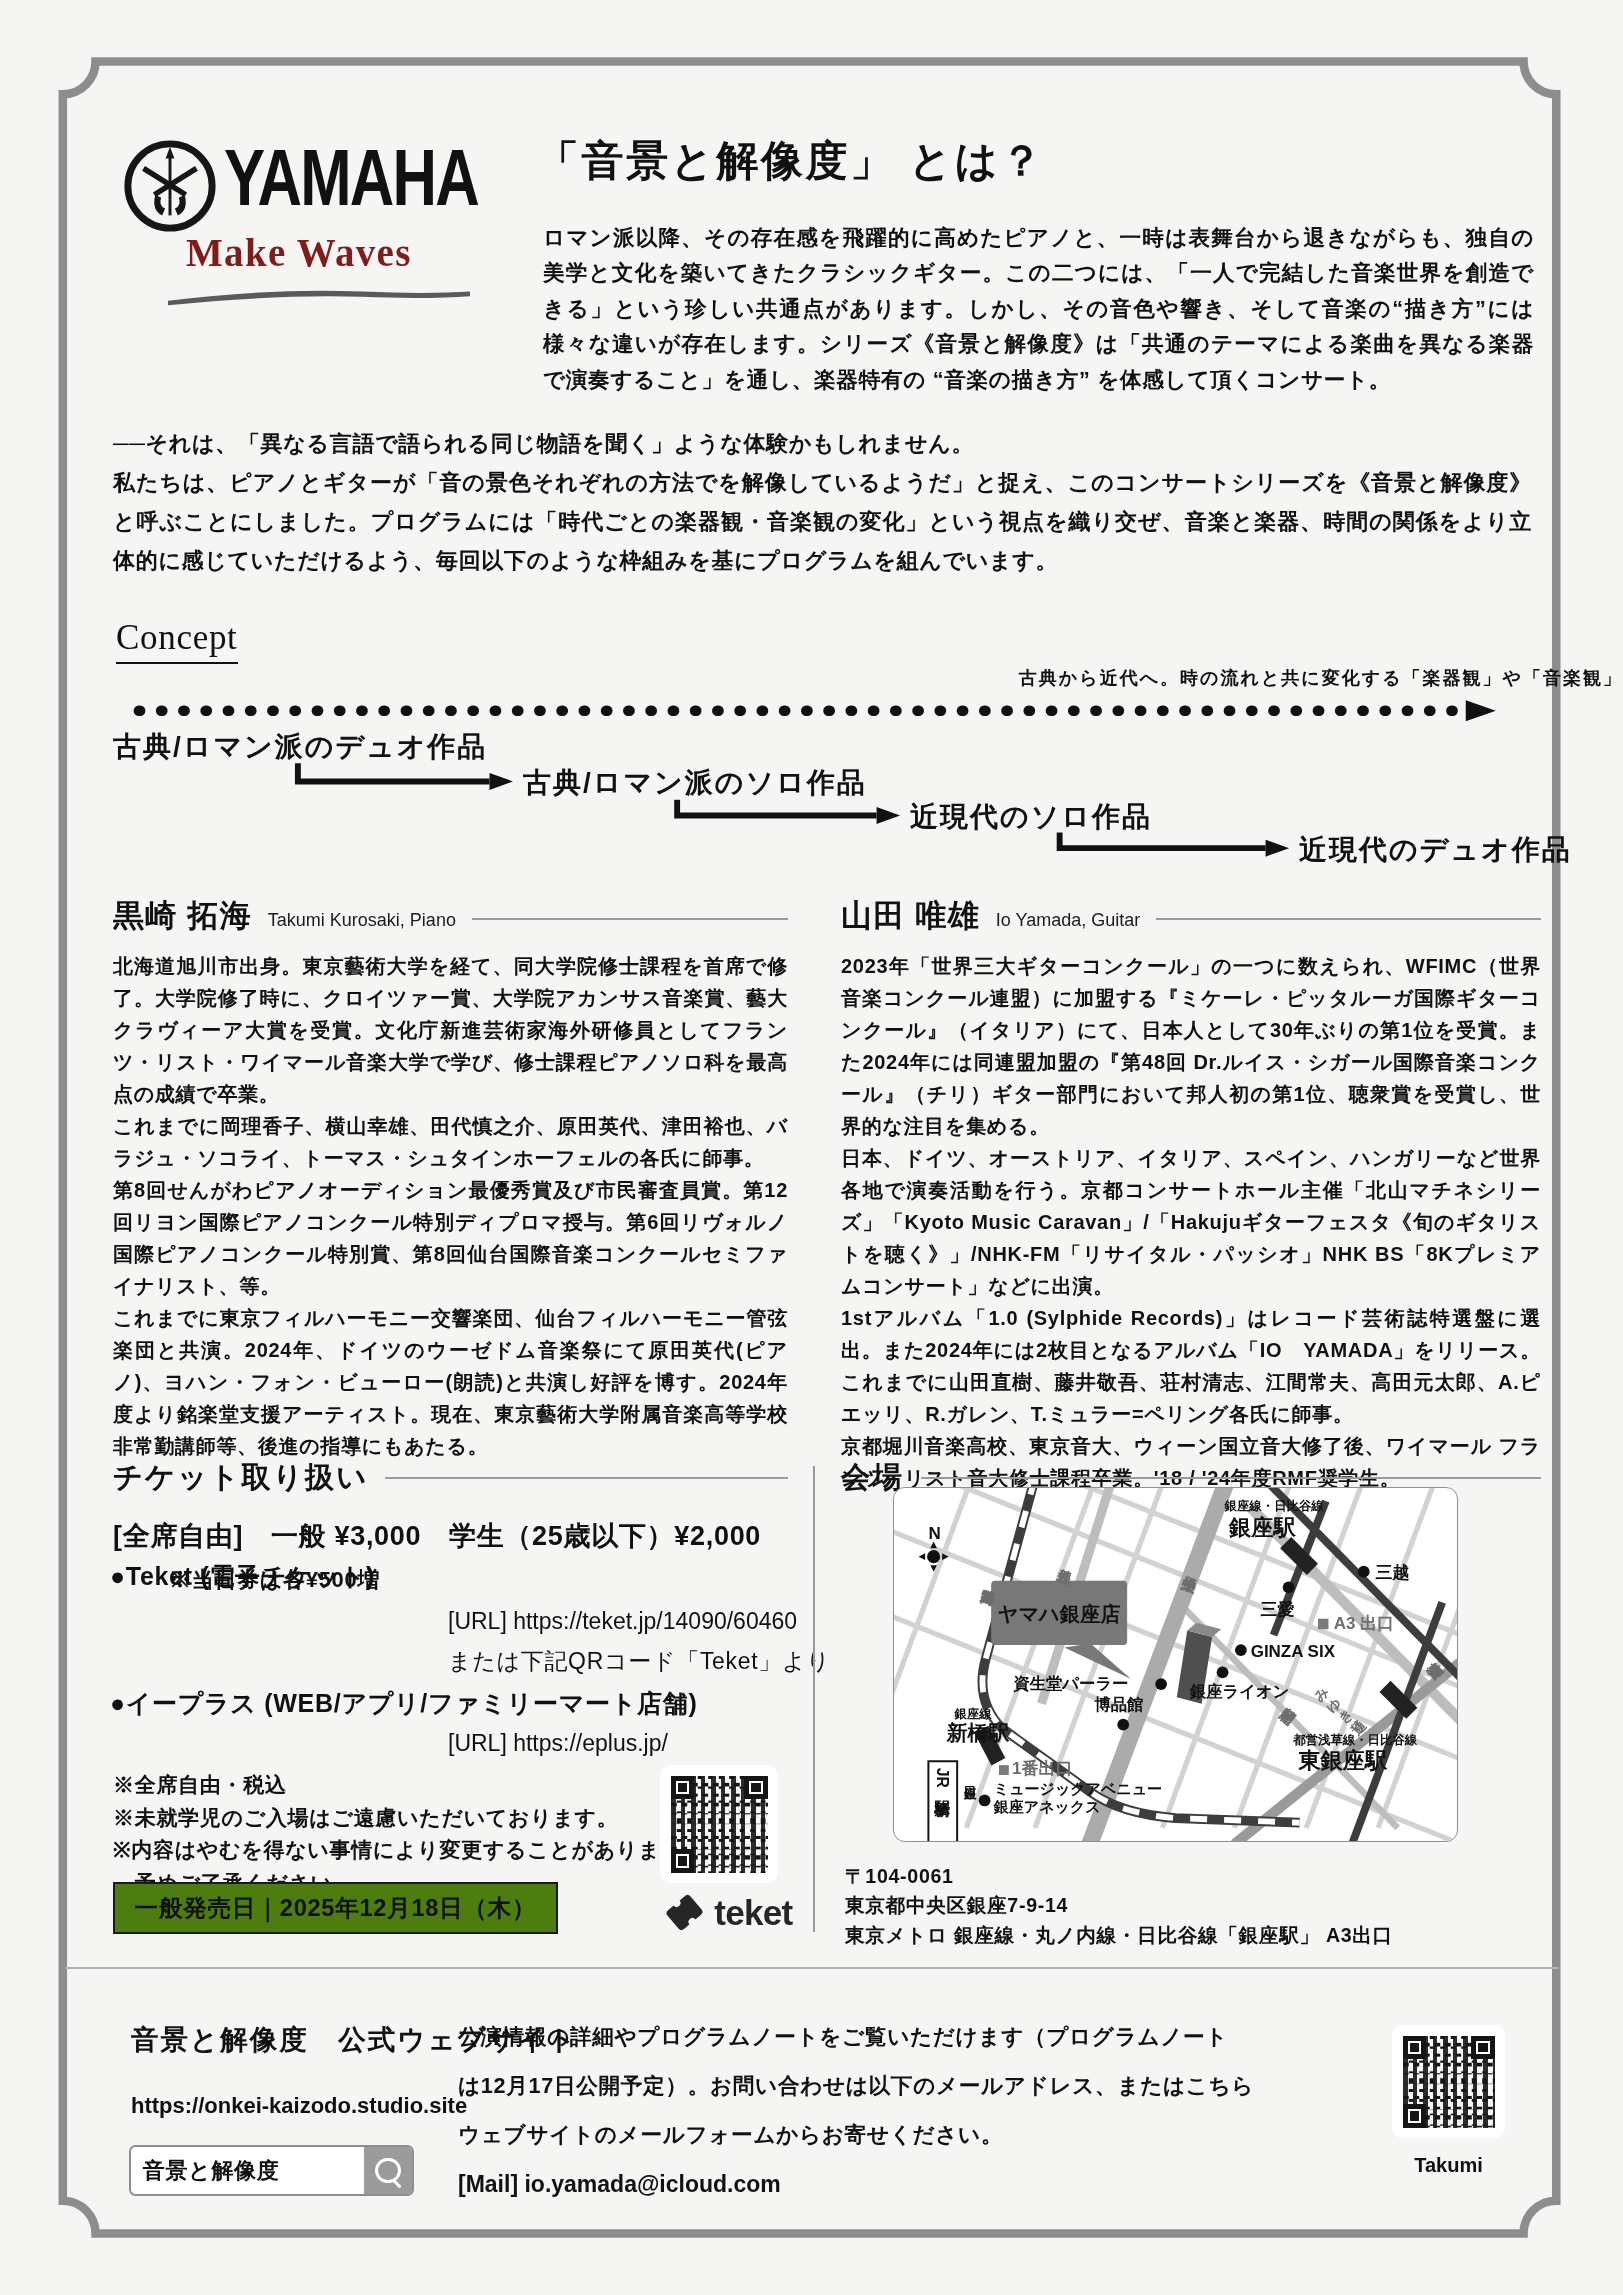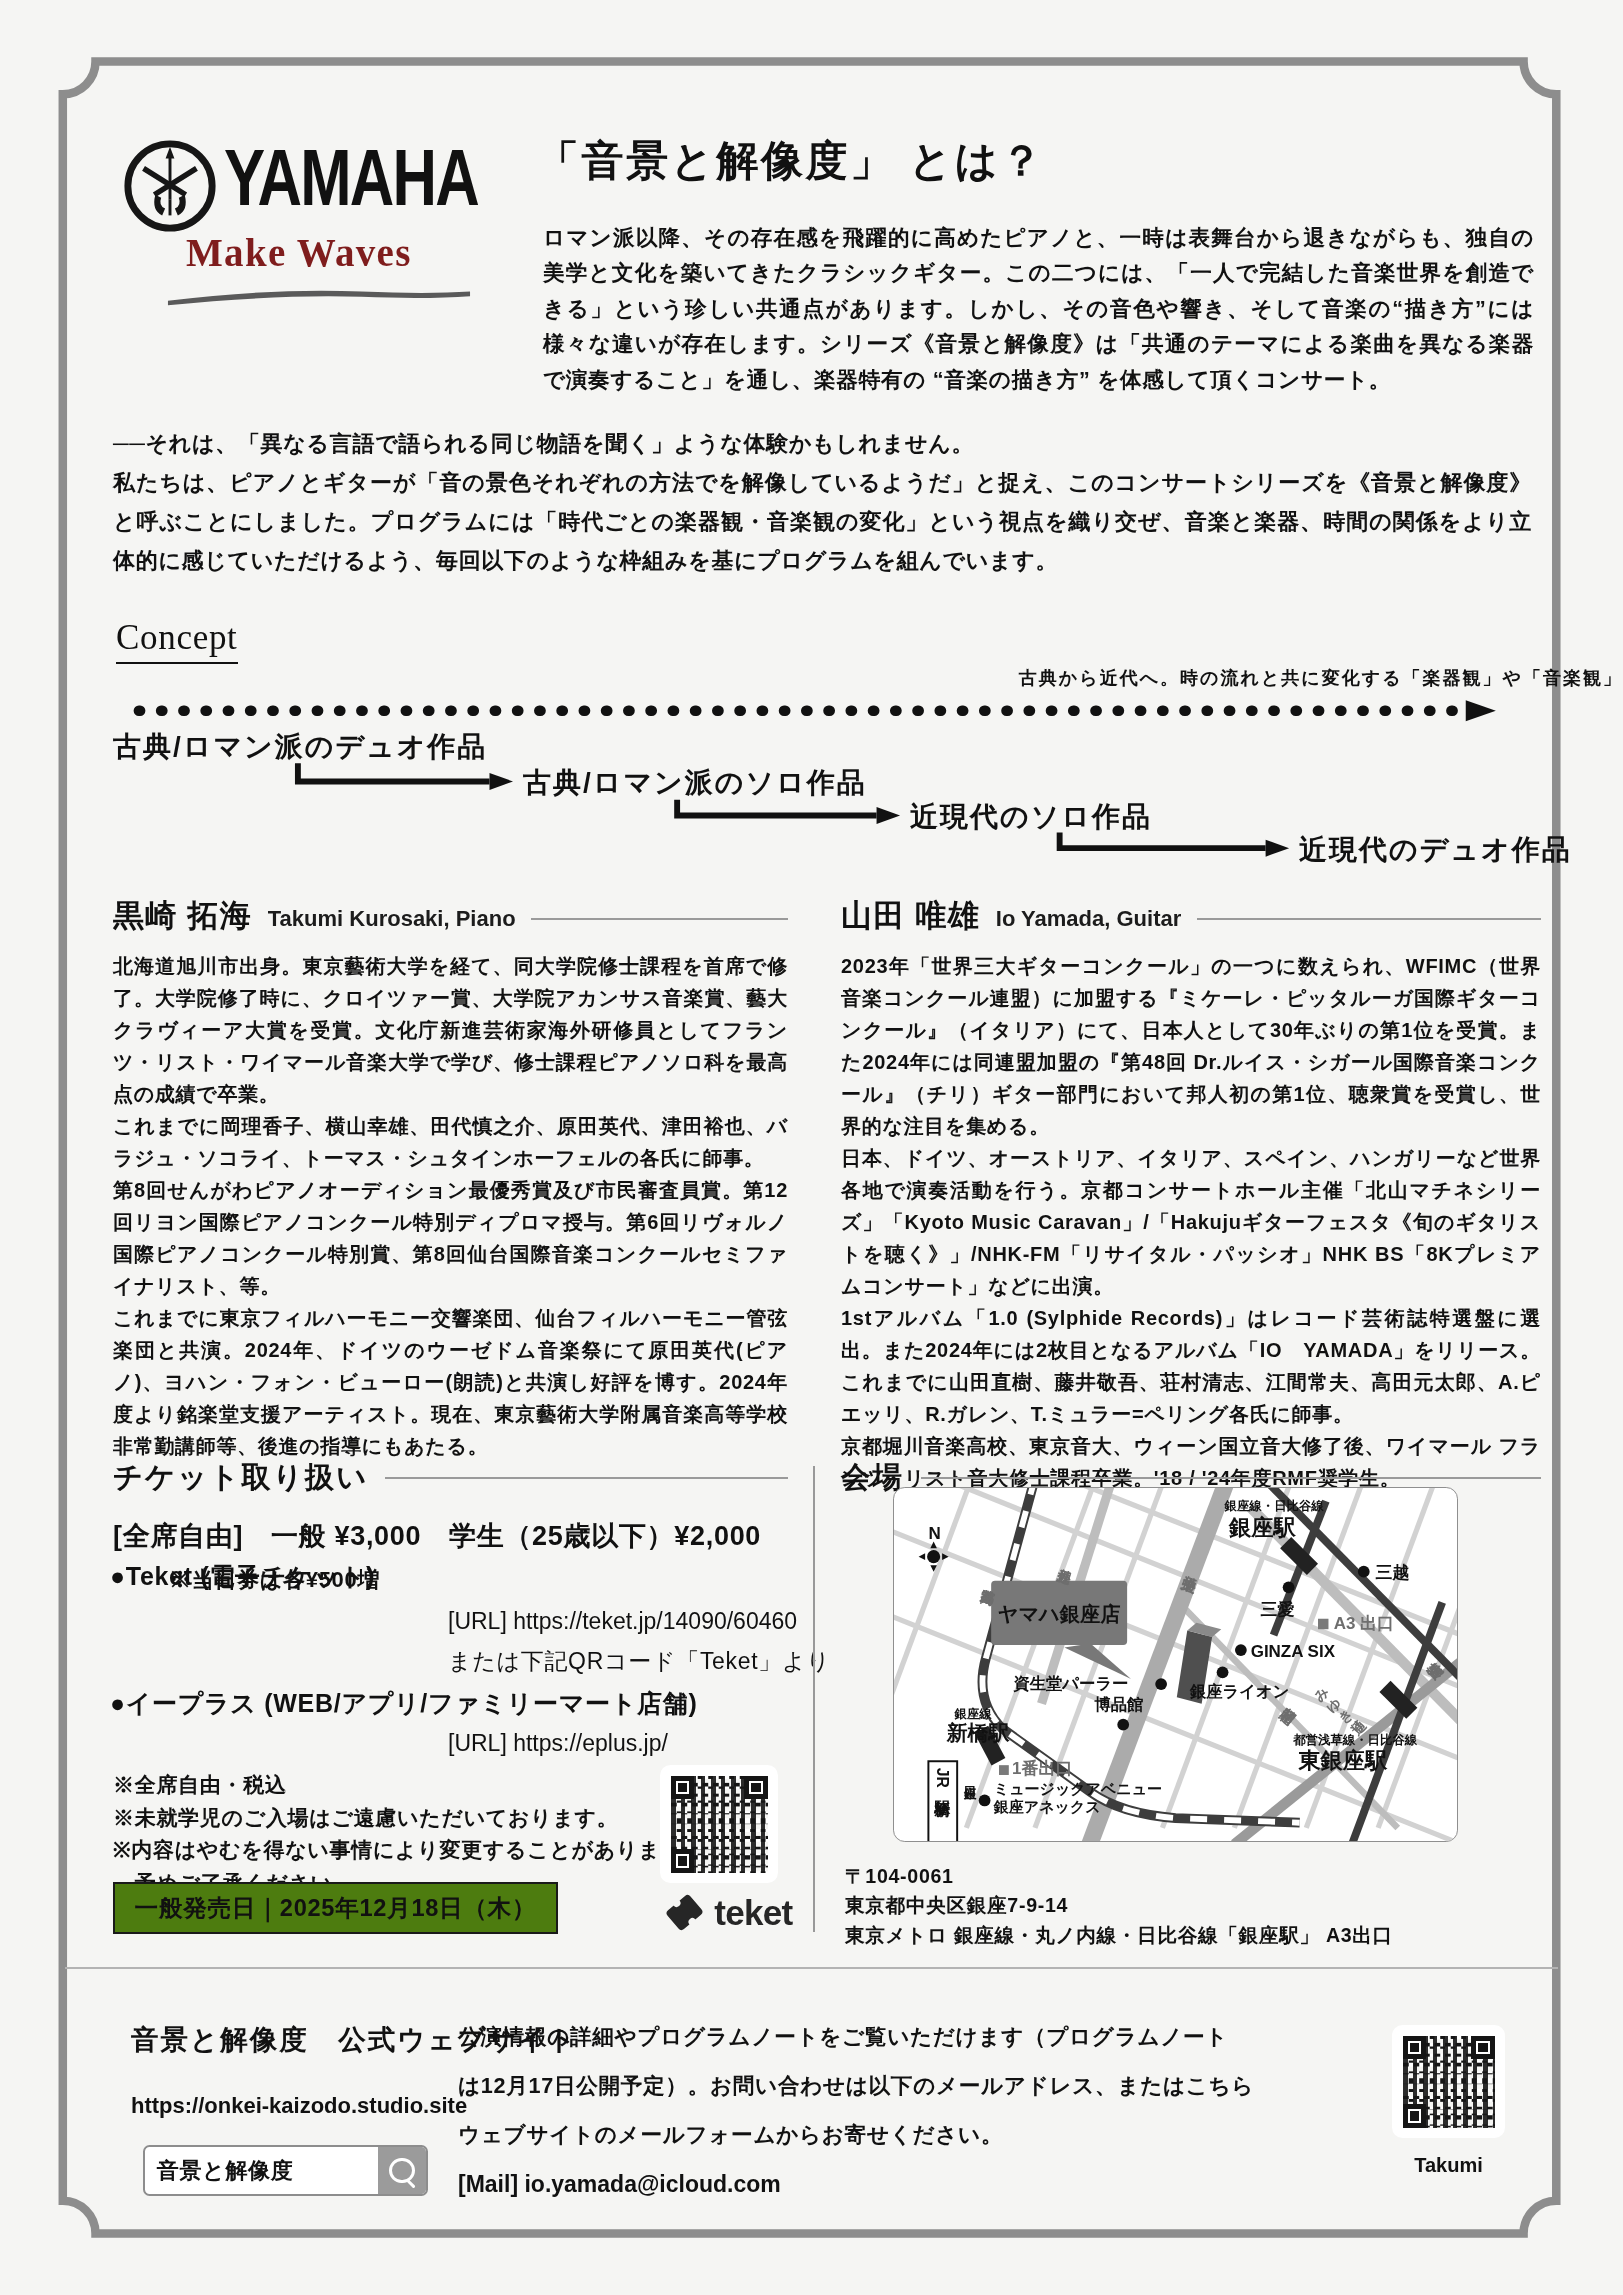--- a/index.html
+++ b/index.html
@@ -31,21 +31,21 @@
   
   #concept-heading { font-family:"Liberation Serif", serif; font-size:35px;
     border-bottom:2.6px solid #111; padding-bottom:5px; letter-spacing:0.7px; }
   #axis-label { left:0; right:0; text-align:right; font-size:18px;
     font-weight:700; letter-spacing:2px; }
   .step { font-size:28px; font-weight:800; letter-spacing:2px; white-space:nowrap; }
 
   
   .profile-head { display:flex; align-items:baseline; gap:15.7px; }
   .profile-head .name { font-size:31px; font-weight:800; letter-spacing:1.3px; white-space:nowrap; }
-  .profile-head .roman { font-size:22px; font-weight:700; color:#1c1c1c; white-space:nowrap; }
+  .profile-head .roman { font-size:18px; font-weight:400; color:#1c1c1c; white-space:nowrap; }
   .profile-head::after { content:""; flex:1; height:2px; background:#9a9a9a;
     align-self:center; margin-top:6.5px; }
   .bio { font-size:20px; font-weight:600; line-height:1.60; }
   .bio p { margin:0; }
 
   
   .sec-head { display:flex; align-items:center; gap:17px; }
   .sec-head .t { font-size:29.4px; font-weight:800; letter-spacing:2px; white-space:nowrap; }
   .sec-head::after { content:""; flex:1; height:2px; background:#9a9a9a; }
 
@@ -326,21 +326,21 @@
 
   <div class="abs jp pre" id="venue-address" style="left:845px; top:1862px;">〒104-0061
 東京都中央区銀座7-9-14
 東京メトロ 銀座線・丸ノ内線・日比谷線「銀座駅」 A3出口</div>
 
   <div class="abs hdivider" style="left:65px; top:1967px; width:1493px;"></div>
 
   <div class="abs jp" id="site-heading" style="left:131px; top:2022px;">音景と解像度　公式ウェブサイト</div>
   <div class="abs" id="site-url" style="left:131px; top:2093px;">https://onkei-kaizodo.studio.site</div>
 
-  <div class="abs" id="search-box" style="left:143px; top:2145px;">
+  <div class="abs" id="search-box" style="left:129px; top:2145px;">
     <div id="search-input" class="jp">音景と解像度</div>
     <div id="search-btn">
       <div class="magnifier"></div>
     </div>
   </div>
 
   <div class="abs jp pre" id="footer-info" style="left:458px; top:2013px;">公演情報の詳細やプログラムノートをご覧いただけます（プログラムノート
 は12月17日公開予定）。お問い合わせは以下のメールアドレス、またはこちら
 ウェブサイトのメールフォームからお寄せください。</div>
   <div class="abs" id="footer-mail" style="left:458px; top:2171px;">[Mail] io.yamada@icloud.com</div>

